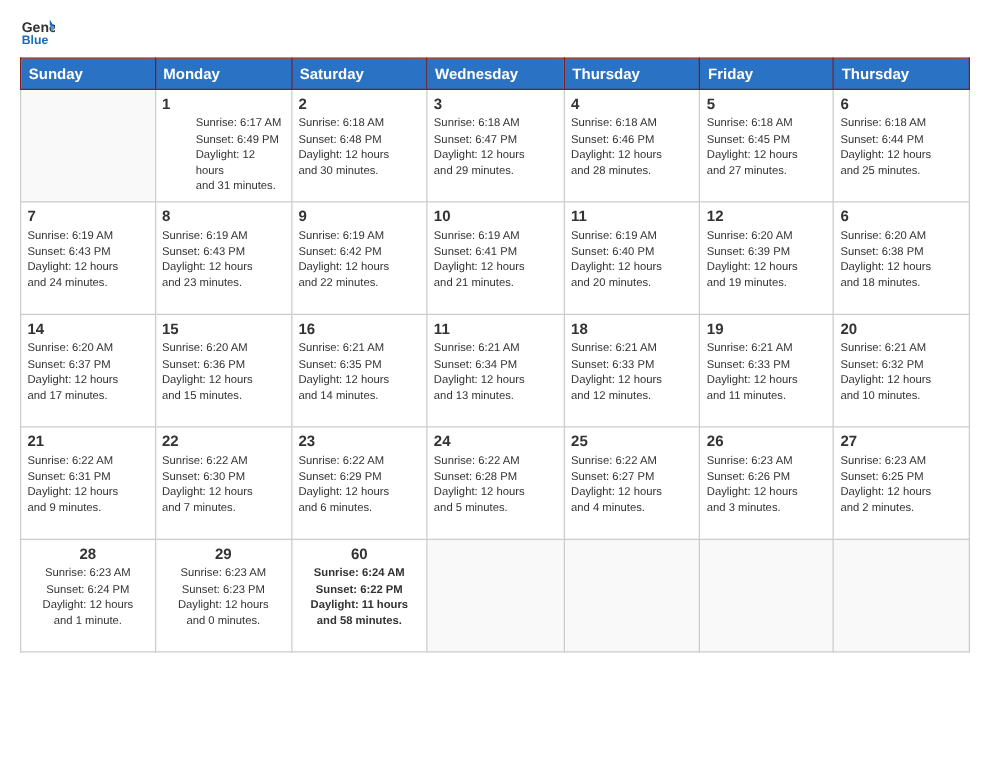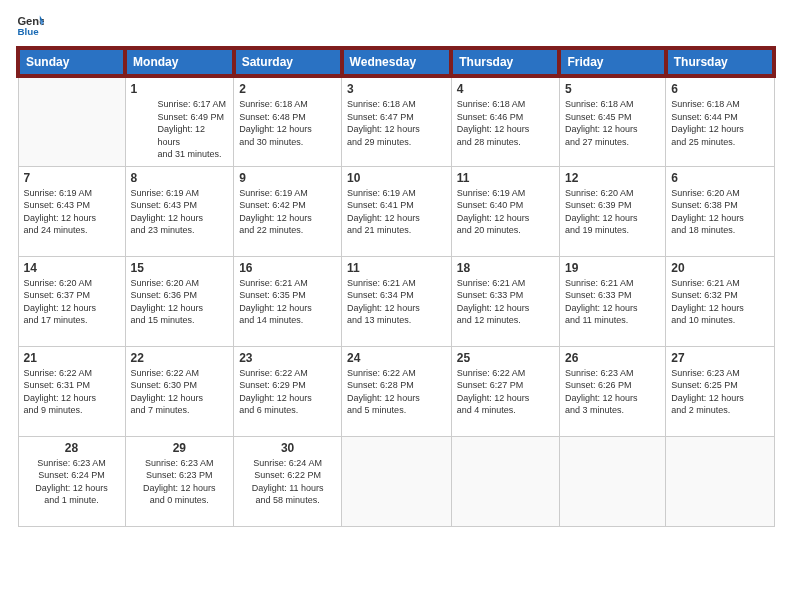--- a/index.html
+++ b/index.html
@@ -49,21 +49,21 @@
       border-collapse: collapse;
       font-size: 10px;
     }
     .calendar thead tr th {
       background-color: #2a72c3;
       color: #fff;
       text-align: left;
       padding: 5px 6px;
       font-size: 12px;
       font-weight: bold;
-      border: 4px solid #7f1d1d;
+      border: 1px solid #7f1d1d;
     }
     .calendar tbody tr td {
       border: 1px solid #ccc;
       vertical-align: top;
       padding: 4px 5px;
       width: 113px;
       min-height: 70px;
       height: 90px;
     }
     .day-num {
@@ -328,22 +328,22 @@
 and 1 minute.</div>
           </td>
           <td>
             <div class="day-num">29</div>
             <div class="day-info" style="white-space: pre-line;">Sunrise: 6:23 AM
 Sunset: 6:23 PM
 Daylight: 12 hours
 and 0 minutes.</div>
           </td>
           <td>
-            <div class="day-num">30</div>
-            <div class="day-info" style="white-space: pre-line;">Sunrise: 6:24 AM
+            <div class="day-num">60</div>
+            <div class="day-info" style="white-space: pre-line; font-weight: bold;">Sunrise: 6:24 AM
 Sunset: 6:22 PM
 Daylight: 11 hours
 and 58 minutes.</div>
           </td>
           <td class="empty-cell"></td>
           <td class="empty-cell"></td>
           <td class="empty-cell"></td>
           <td class="empty-cell"></td>
         </tr>
       </tbody>

